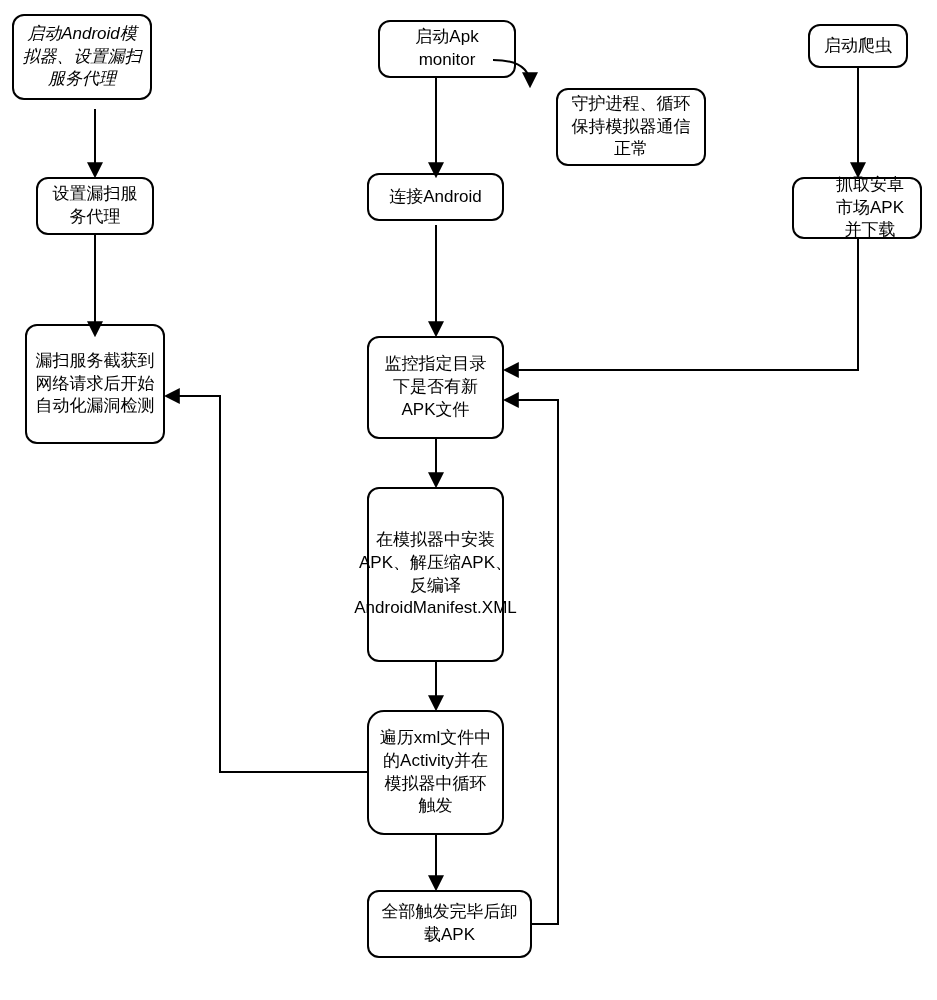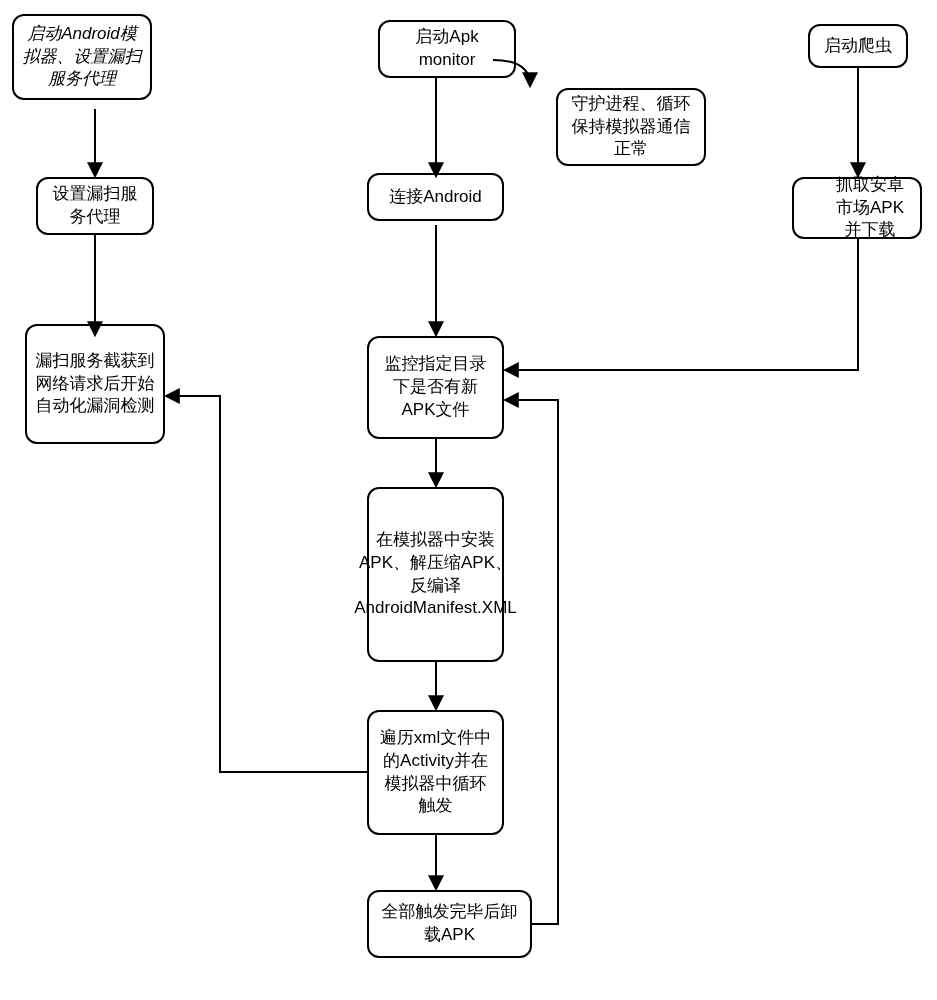--- a/index.html
+++ b/index.html
@@ -43,21 +43,21 @@
 <div class="node" style="left:378px; top:20px; width:138px; height:58px;">启动Apk monitor</div>
 
 <div class="node" style="left:519px; top:88px; width:150px; height:78px;margin-left:37px;">守护进程、循环保持模拟器通信正常</div>
 
 <div class="node" style="left:367px; top:173px; width:137px; height:48px;">连接Android</div>
 
 <div class="node" style="left:367px; top:336px; width:137px; height:103px;">监控指定目录下是否有新APK文件</div>
 
 <div class="node" style="left:367px; top:487px; width:137px; height:175px;">在模拟器中安装APK、解压缩APK、反编译AndroidManifest.XML</div>
 
-<div class="node" style="left:367px; top:710px; width:137px; height:125px;">遍历xml文件中的Activity并在模拟器中循环触发</div>
+<div class="node" style="left:367px; top:710px; width:137px; height:125px;border-radius:17px;">遍历xml文件中的Activity并在模拟器中循环触发</div>
 
 <div class="node" style="left:367px; top:890px; width:165px; height:68px;">全部触发完毕后卸载APK</div>
 
 <div class="node" style="left:808px; top:24px; width:100px; height:44px;">启动爬虫</div>
 
 <div class="node" style="left:792px; top:177px; width:130px; height:62px;padding-left:34px;">抓取安卓市场APK并下载</div>
 
 <svg class="arrows">
   <defs>
     <marker id="arrow" viewBox="0 0 10 10" refX="8" refY="5" markerWidth="8" markerHeight="8" orient="auto-start-reverse">

